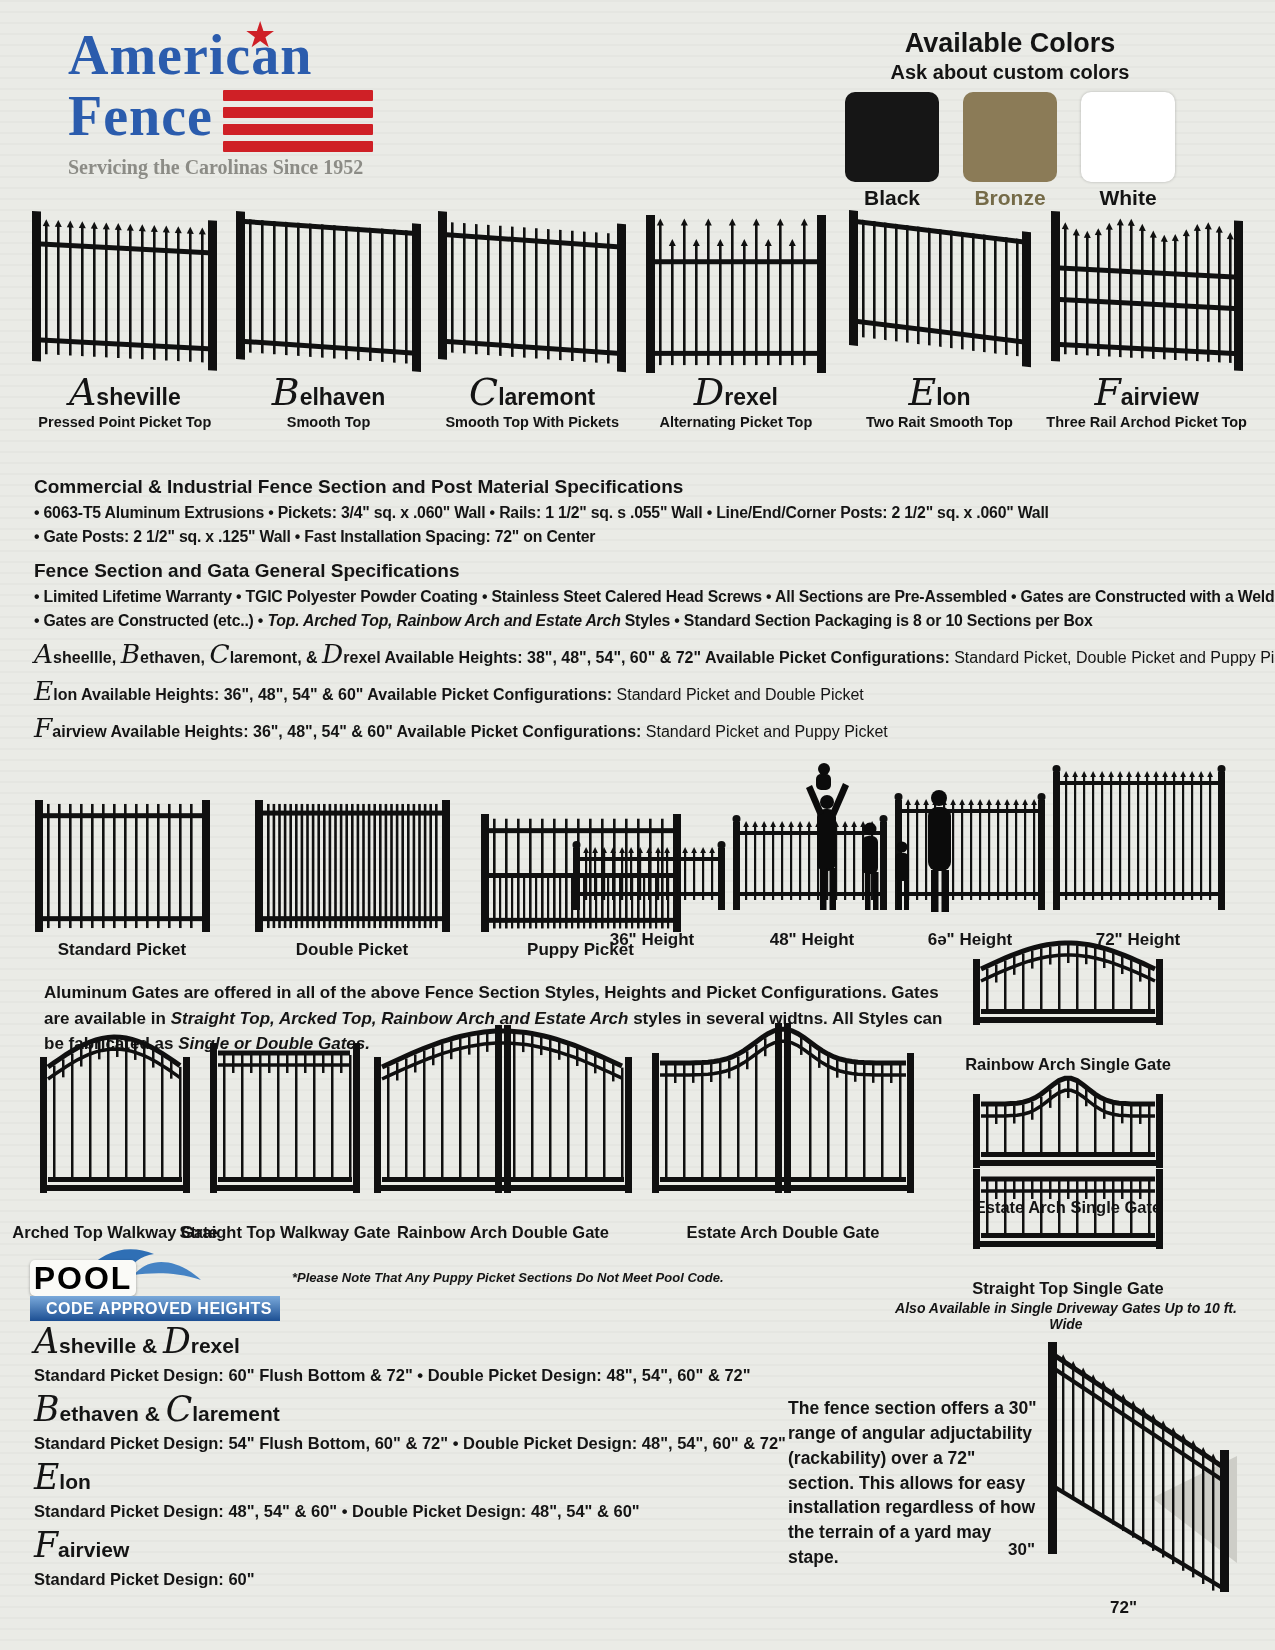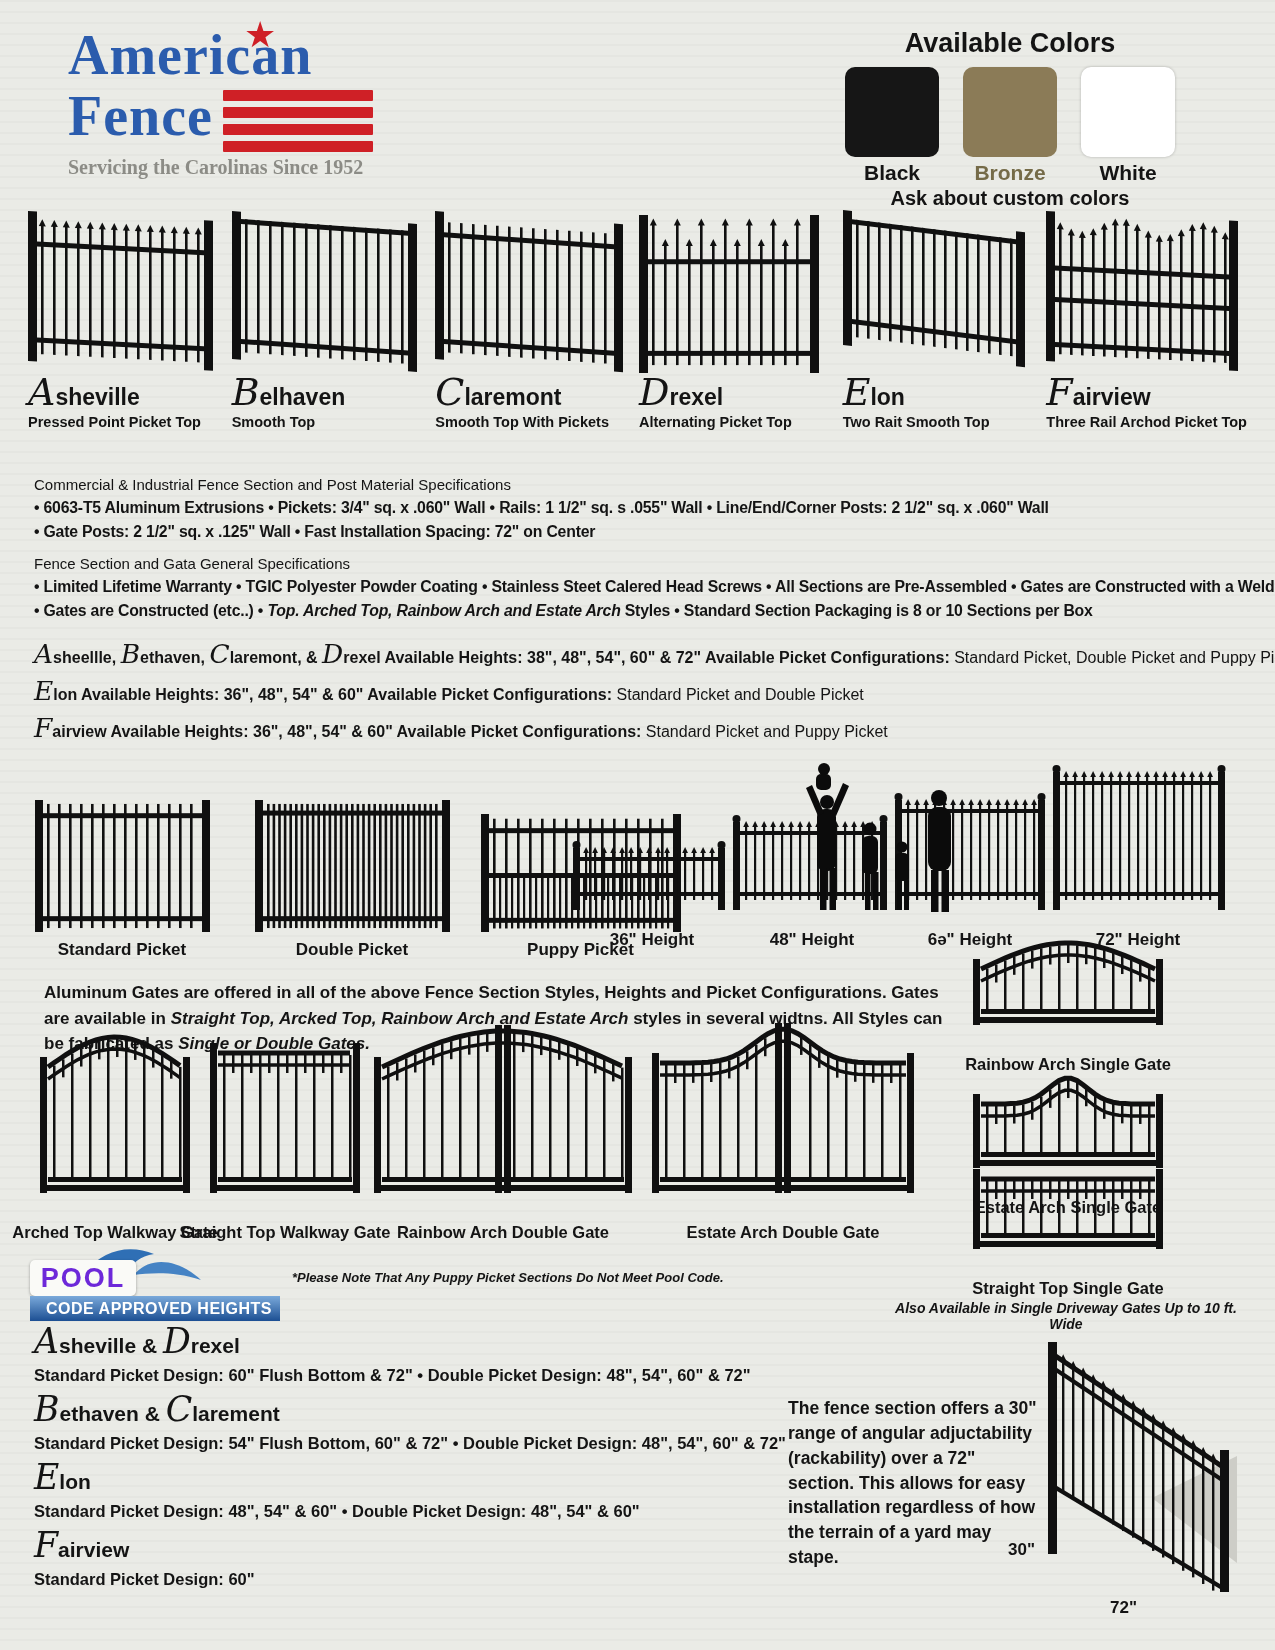--- a/index.html
+++ b/index.html
@@ -21,27 +21,27 @@
   
   #colors{left:815px;top:28px;width:390px;text-align:center;}
   #colors-title{font-size:27px;font-weight:bold;}
   #swatch-row{display:flex;justify-content:center;gap:24px;margin-top:8px;}
   .swatch-cell{width:94px;}
   .swatch{width:94px;height:90px;border-radius:10px;}
   .swatch-label{font-size:21px;font-weight:bold;margin-top:4px;}
   #custom-note{font-size:20px;font-weight:bold;margin-top:2px;}
   
   #styles-row{left:28px;top:210px;width:1219px;display:flex;gap:10px;}
-  .style-cell{flex:1;display:flex;flex-direction:column;align-items:flex-start;justify-content:flex-end;}
+  .style-cell{flex:1;display:flex;flex-direction:column;align-items:center;justify-content:flex-end;}
   .style-name{font-size:23px;font-weight:bold;line-height:34px;white-space:nowrap;}
   .style-sub{font-size:14.5px;font-weight:bold;text-align:center;white-space:nowrap;}
   .sc{font-family:"DejaVu Serif",serif;font-style:italic;font-weight:normal;font-size:1.65em;line-height:0.9;}
   
   #specs{left:34px;top:466px;width:1212px;}
-  .spec-title{font-size:15px;font-weight:normal;margin:10px 0 3px 0;}
+  .spec-title{font-size:19px;font-weight:bold;margin:10px 0 3px 0;}
   .spec-line{font-size:15.8px;font-weight:bold;letter-spacing:-0.2px;line-height:1.55;white-space:nowrap;}
   .it{font-style:italic;}
   
   #heights-lines{left:34px;top:642px;width:1236px;}
   .hline{font-size:16px;line-height:1.0;margin-bottom:13px;white-space:nowrap;}
   .hline .names{font-weight:bold;}
   .hline .lbl{font-weight:bold;}
   .hline .val{font-weight:normal;}
   .hline .num{font-weight:bold;}
   
@@ -52,21 +52,21 @@
   
   #gates-intro{left:44px;top:980px;width:910px;font-size:17px;font-weight:bold;line-height:1.5;}
   .gate-cell{position:absolute;display:flex;flex-direction:column;align-items:center;justify-content:flex-end;gap:24px;}
   .gate-label{font-size:16.5px;font-weight:bold;margin-top:6px;white-space:nowrap;}
   #driveway-note{left:888px;top:1300px;width:356px;text-align:center;font-size:14px;font-weight:bold;font-style:italic;}
   
   #pool-badge{left:30px;top:1246px;width:260px;height:78px;}
   #pool-wave{position:absolute;left:44px;top:-2px;}
   #pool-box{position:absolute;left:0;top:14px;width:106px;height:36px;background:#fafaf7;border-radius:5px;
             box-shadow:0 1px 3px rgba(0,0,0,0.35);display:flex;align-items:center;justify-content:center;}
-  #pool-word{color:#6d28d9;font-size:27px;font-weight:bold;letter-spacing:2px;}
+  #pool-word{color:#000000;font-size:32px;font-weight:bold;letter-spacing:2px;}
   #pool-bar{position:absolute;left:0;top:50px;width:250px;height:25px;background:linear-gradient(180deg,#7aa9da,#1c4f93);
             color:#fff;font-size:16px;font-weight:bold;letter-spacing:0.5px;line-height:25px;padding-left:16px;box-sizing:border-box;}
   #pool-note{left:292px;top:1270px;font-size:13px;font-weight:bold;font-style:italic;}
   
   #groups{left:34px;top:1320px;width:760px;}
   .group-name{font-size:21px;font-weight:bold;line-height:32px;margin-top:6px;}
   .group-line{font-size:16.5px;font-weight:bold;line-height:26px;margin-bottom:6px;white-space:nowrap;}
   
   #rack-text{left:788px;top:1396px;width:252px;font-size:17.5px;font-weight:bold;line-height:1.42;}
   #rack-diagram{left:1042px;top:1338px;}
@@ -88,35 +88,35 @@
         <div class="stripe"></div>
         <div class="stripe"></div>
         <div class="stripe"></div>
     </div>
   </div>
   <div id="logo-tagline">Servicing the Carolinas Since 1952</div>
 </div>
 
 <div id="colors" class="abs">
   <div id="colors-title">Available Colors</div>
+  <div id="custom-note">Ask about custom colors</div>
   <div id="swatch-row">
     <div class="swatch-cell">
       <div class="swatch" style="background:#161616;"></div>
       <div class="swatch-label">Black</div>
     </div>
     <div class="swatch-cell">
       <div class="swatch" style="background:#8b7b57;"></div>
       <div class="swatch-label" style="color:#756b48;">Bronze</div>
     </div>
     <div class="swatch-cell">
       <div class="swatch" style="background:#ffffff;box-shadow:0 0 3px rgba(0,0,0,0.25);"></div>
       <div class="swatch-label">White</div>
     </div>
   </div>
-  <div id="custom-note">Ask about custom colors</div>
 </div>
 
 <div id="styles-row" class="abs">
   <div class="style-cell">
     <svg viewBox="0 0 185 164" width="185" height="164">
         <g transform="skewY(3)">
           <rect x="0" y="0" width="9" height="150" fill="#101010"></rect>
           <rect x="176" y="0" width="9" height="150" fill="#101010"></rect>
           <rect x="9" y="30" width="167" height="5" fill="#101010"></rect>
           <rect x="9" y="126" width="167" height="5" fill="#101010"></rect>

